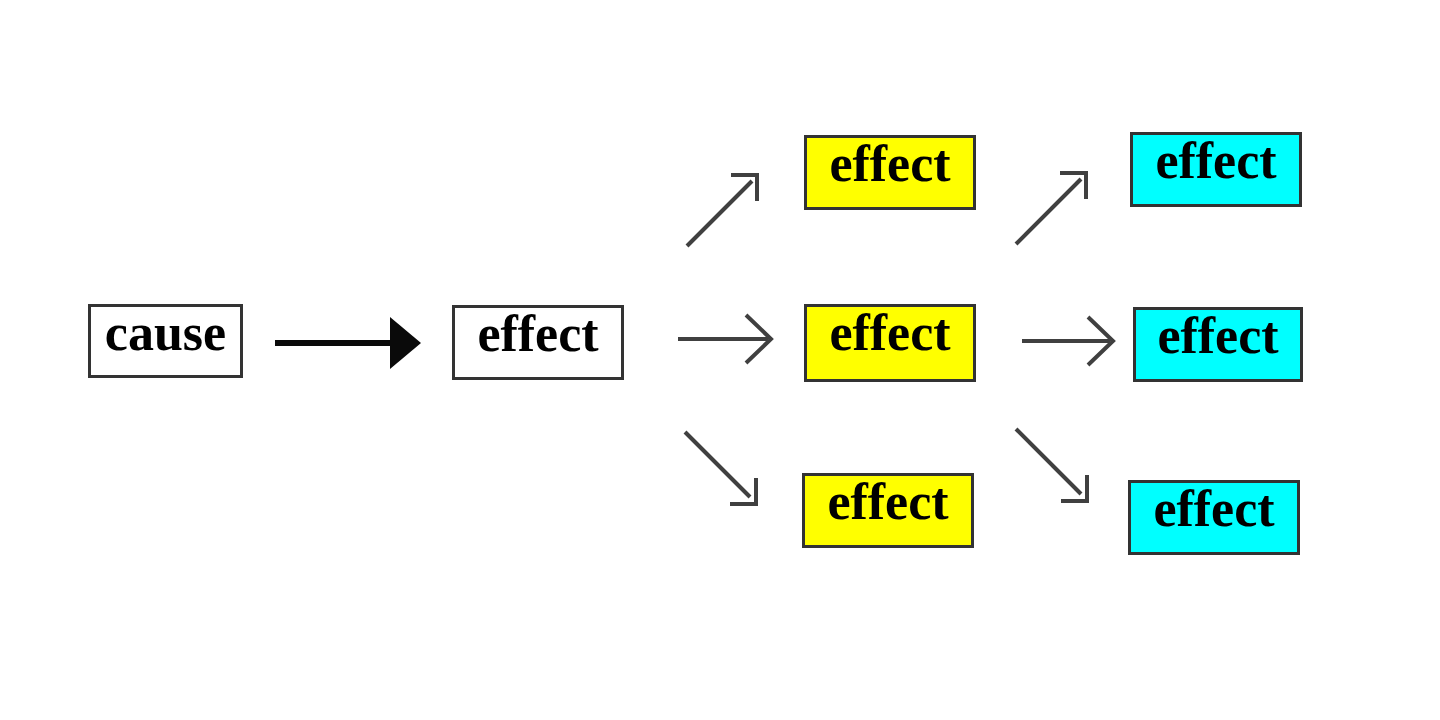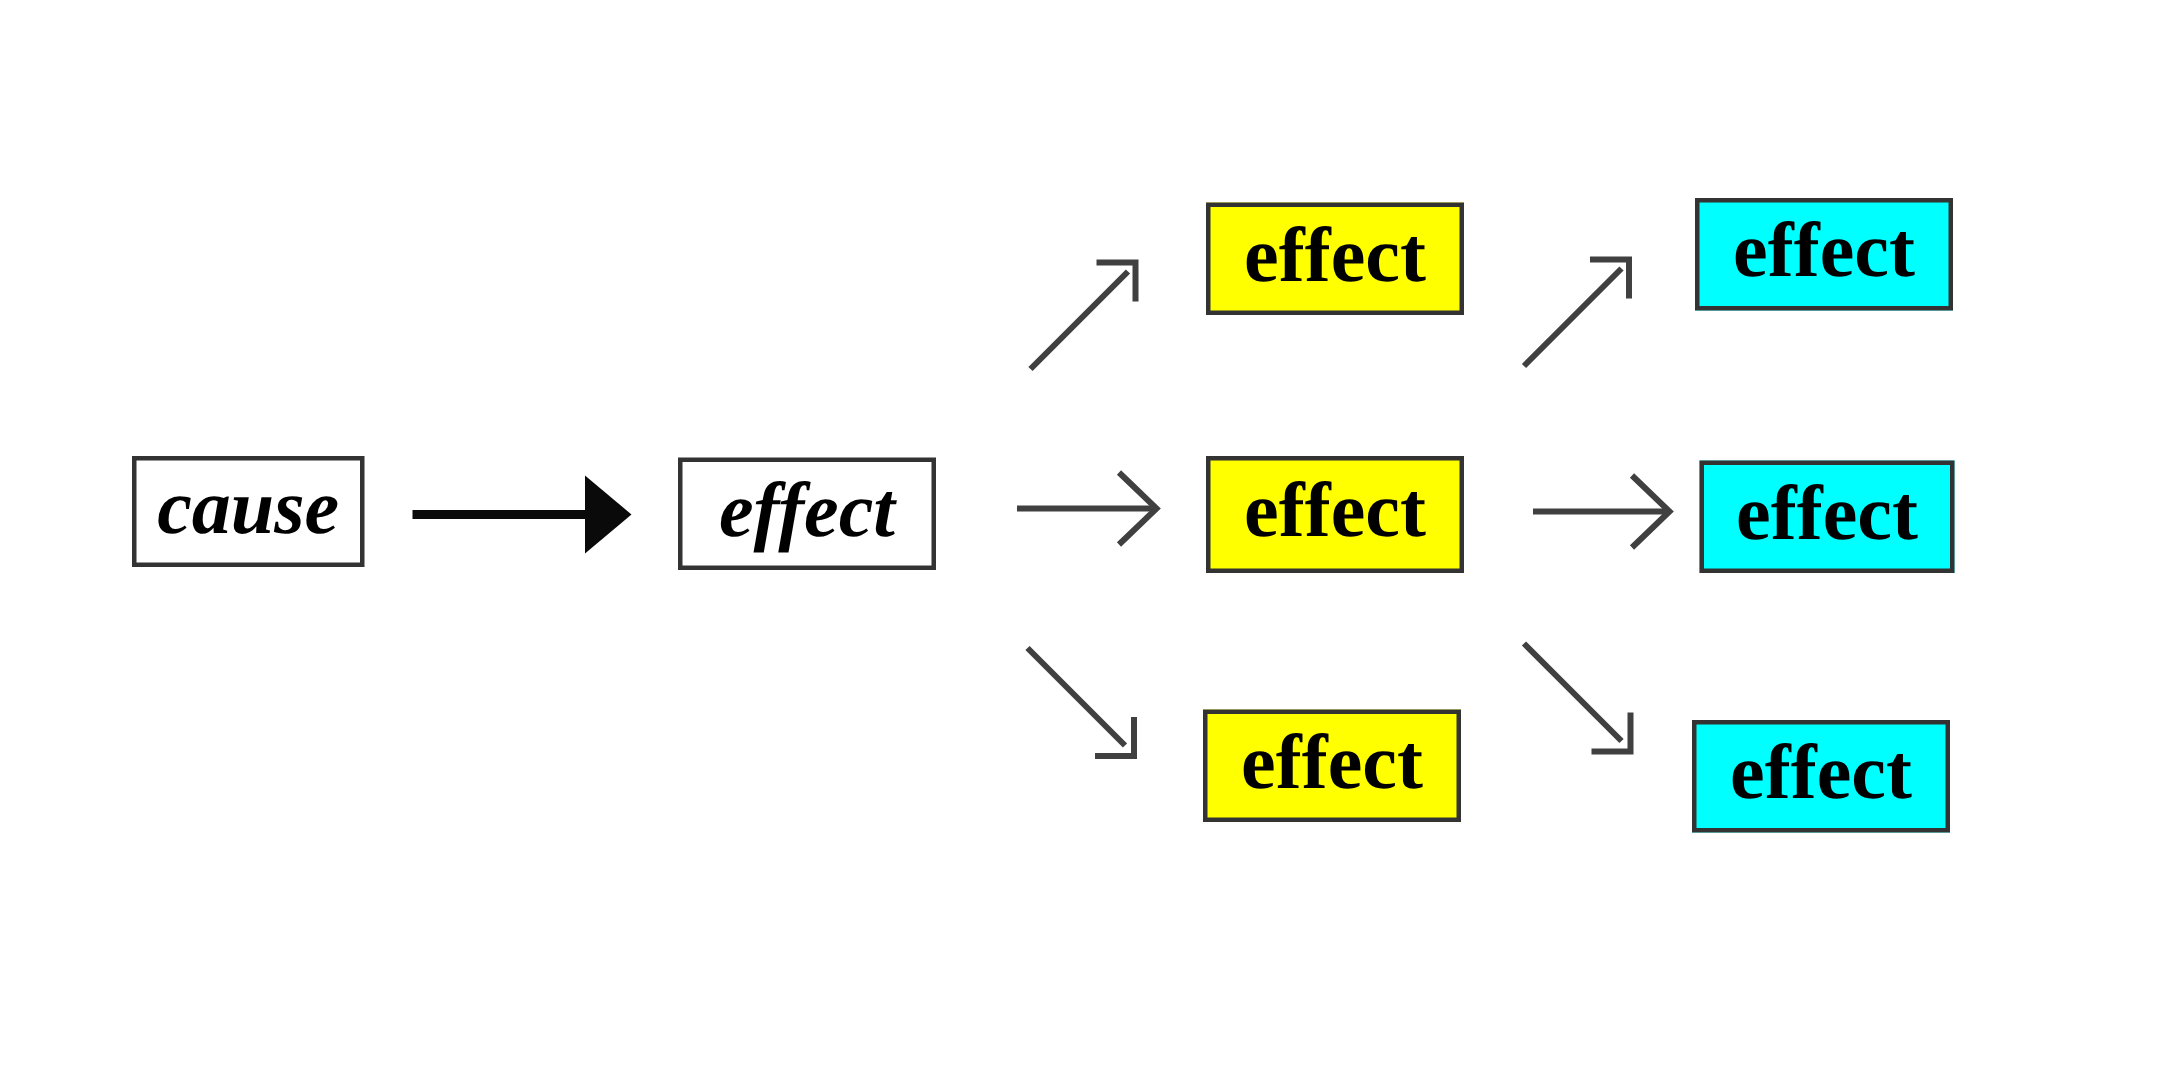--- a/index.html
+++ b/index.html
@@ -28,29 +28,28 @@
     position: absolute;
     left: 0; top: 0;
     width: 1440px;
     height: 720px;
   }
   .node {
     position: absolute;
     box-sizing: border-box;
     border: 3px solid var(--box-border);
     display: flex;
-    align-items: center;
     justify-content: center;
     font-weight: bold;
     font-size: 52px;
     color: var(--box-text);
     line-height: 1;
     padding-bottom: 4px;
   }
-  .fill-plain  { background: var(--plain-fill); font-style: italic; }
+  .fill-plain  { background: var(--plain-fill); }
   .fill-stage1 { background: var(--stage1-fill); }
   .fill-stage2 { background: var(--stage2-fill); }
 
   .n-cause        { left: 88px;   top: 304px; width: 155px; height: 74px; }
   .n-effect-main  { left: 452px;  top: 305px; width: 172px; height: 75px; }
   .n-y-top        { left: 804px;  top: 135px; width: 172px; height: 75px; }
   .n-y-mid        { left: 804px;  top: 304px; width: 172px; height: 78px; }
   .n-y-bot        { left: 802px;  top: 473px; width: 172px; height: 75px; }
   .n-c-top        { left: 1130px; top: 132px; width: 172px; height: 75px; }
   .n-c-mid        { left: 1133px; top: 307px; width: 170px; height: 75px; }

